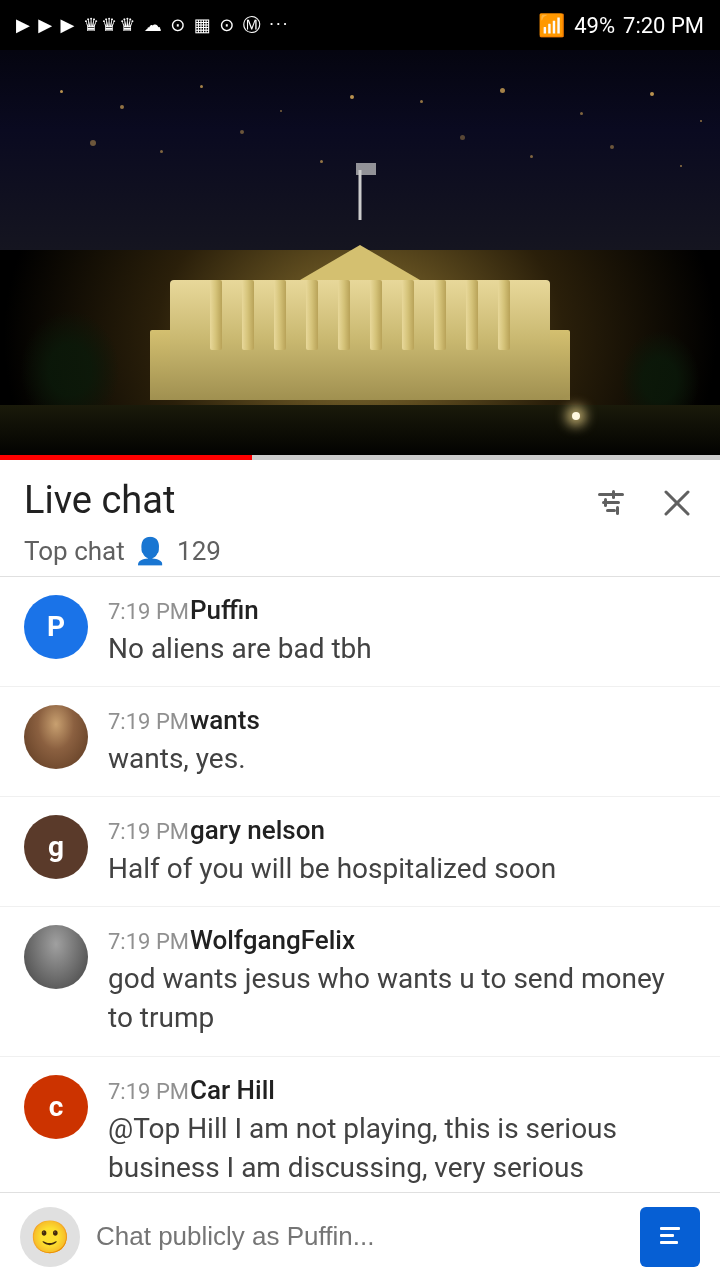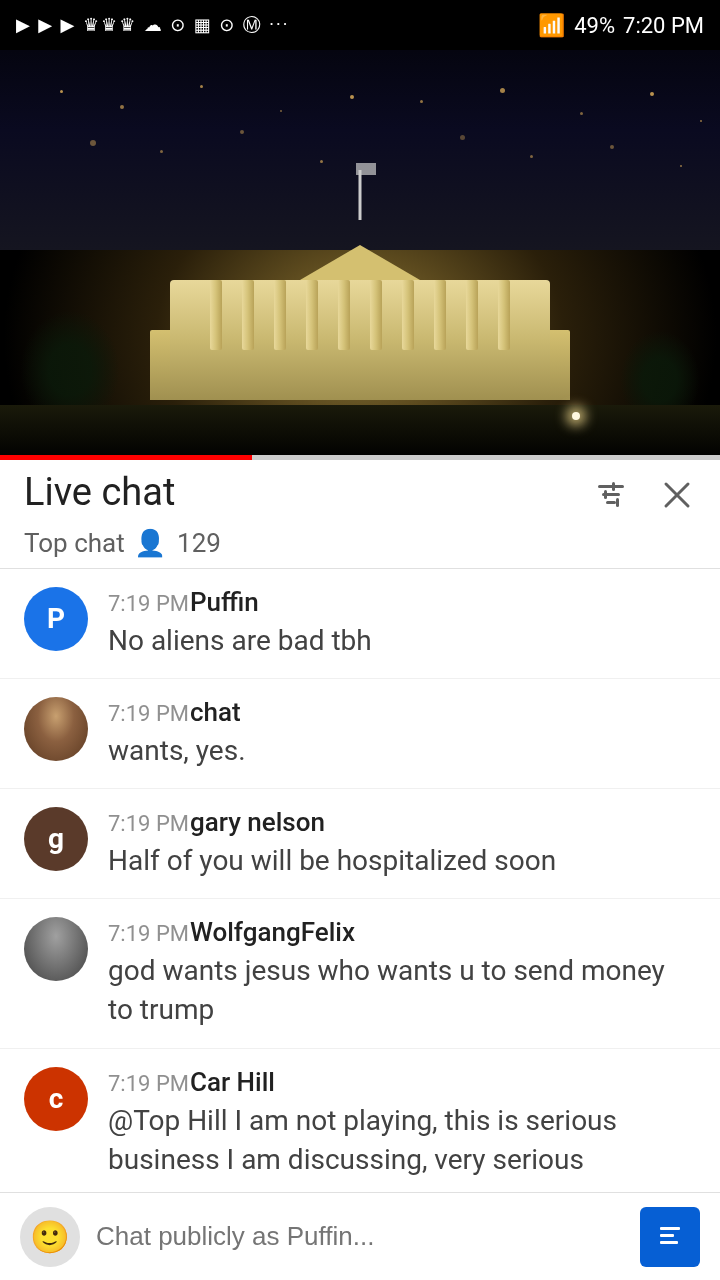--- a/index.html
+++ b/index.html
@@ -137,21 +137,21 @@
     .video-progress-fill {
       width: 35%;
       height: 100%;
       background: #ff0000;
     }
 
     
     .chat-header {
       width: 720px;
       background: #fff;
-      padding: 10px 24px 10px 24px;
+      padding: 18px 24px 10px 24px;
       display: flex;
       align-items: flex-start;
       justify-content: space-between;
       border-bottom: 1px solid #e0e0e0;
     }
     .chat-header-left {}
     .chat-title {
       font-size: 38px;
       font-weight: 400;
       color: #212121;
@@ -406,21 +406,21 @@
           <span class="msg-author">Puffin</span>
         </div>
         <div class="msg-text">No aliens are bad tbh</div>
       </div>
     </div>
     <div class="chat-msg">
       <div class="avatar avatar-nosy"></div>
       <div class="msg-content">
         <div class="msg-meta">
           <span class="msg-time">7:19 PM</span>
-          <span class="msg-author">chat</span>
+          <span class="msg-author">wants</span>
         </div>
         <div class="msg-text">wants, yes.</div>
       </div>
     </div>
     <div class="chat-msg">
       <div class="avatar avatar-g">g</div>
       <div class="msg-content">
         <div class="msg-meta">
           <span class="msg-time">7:19 PM</span>
           <span class="msg-author">gary nelson</span>

